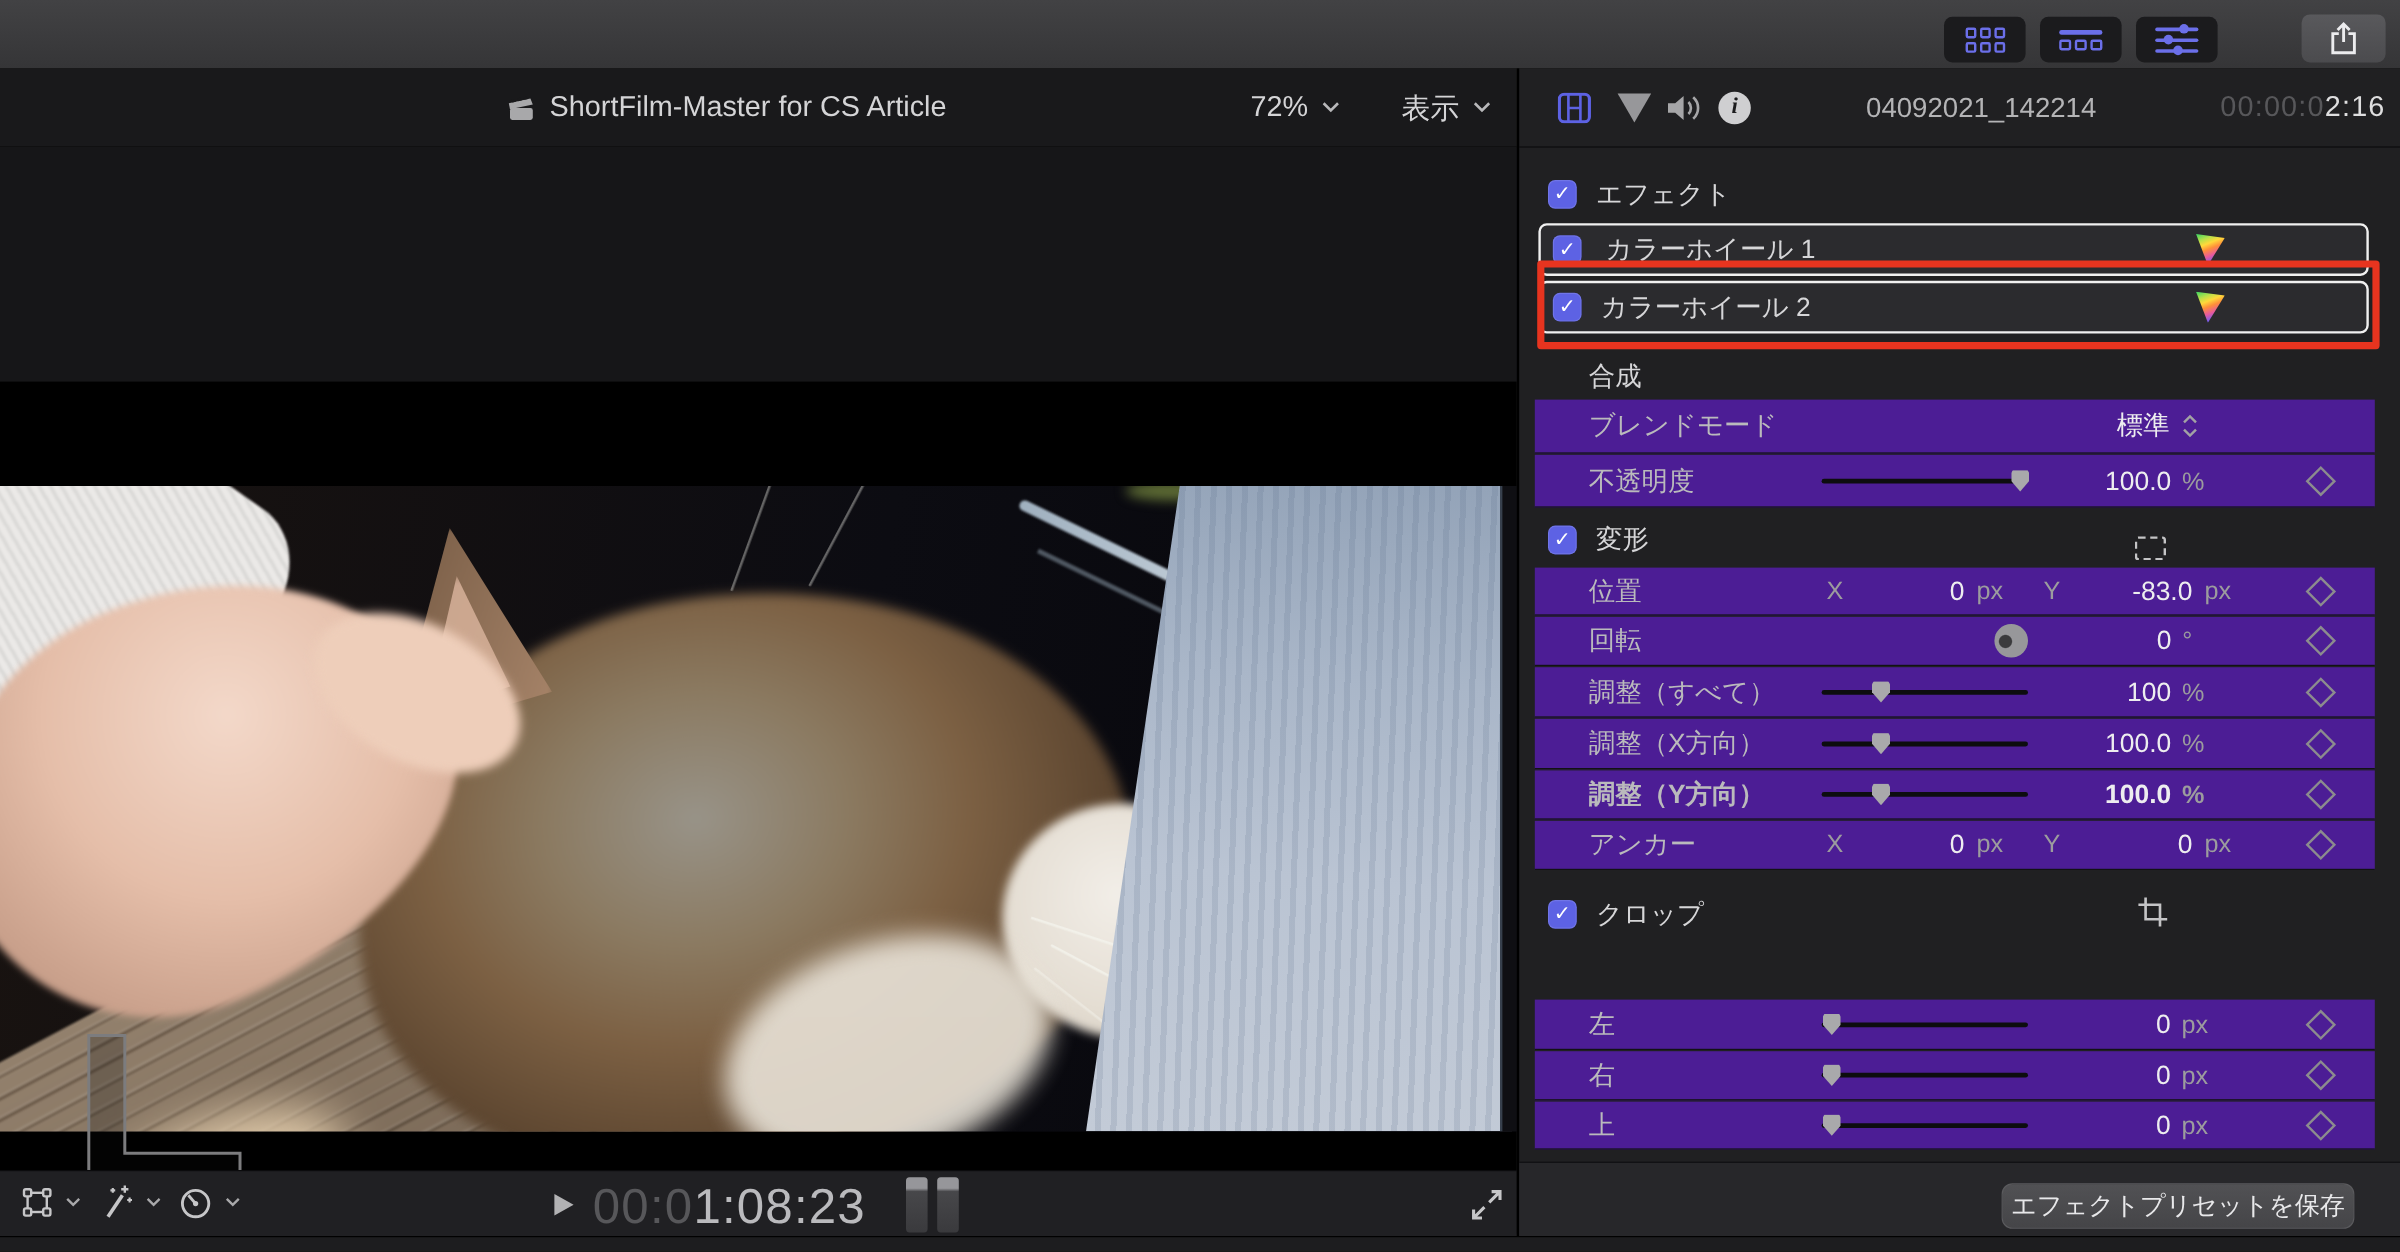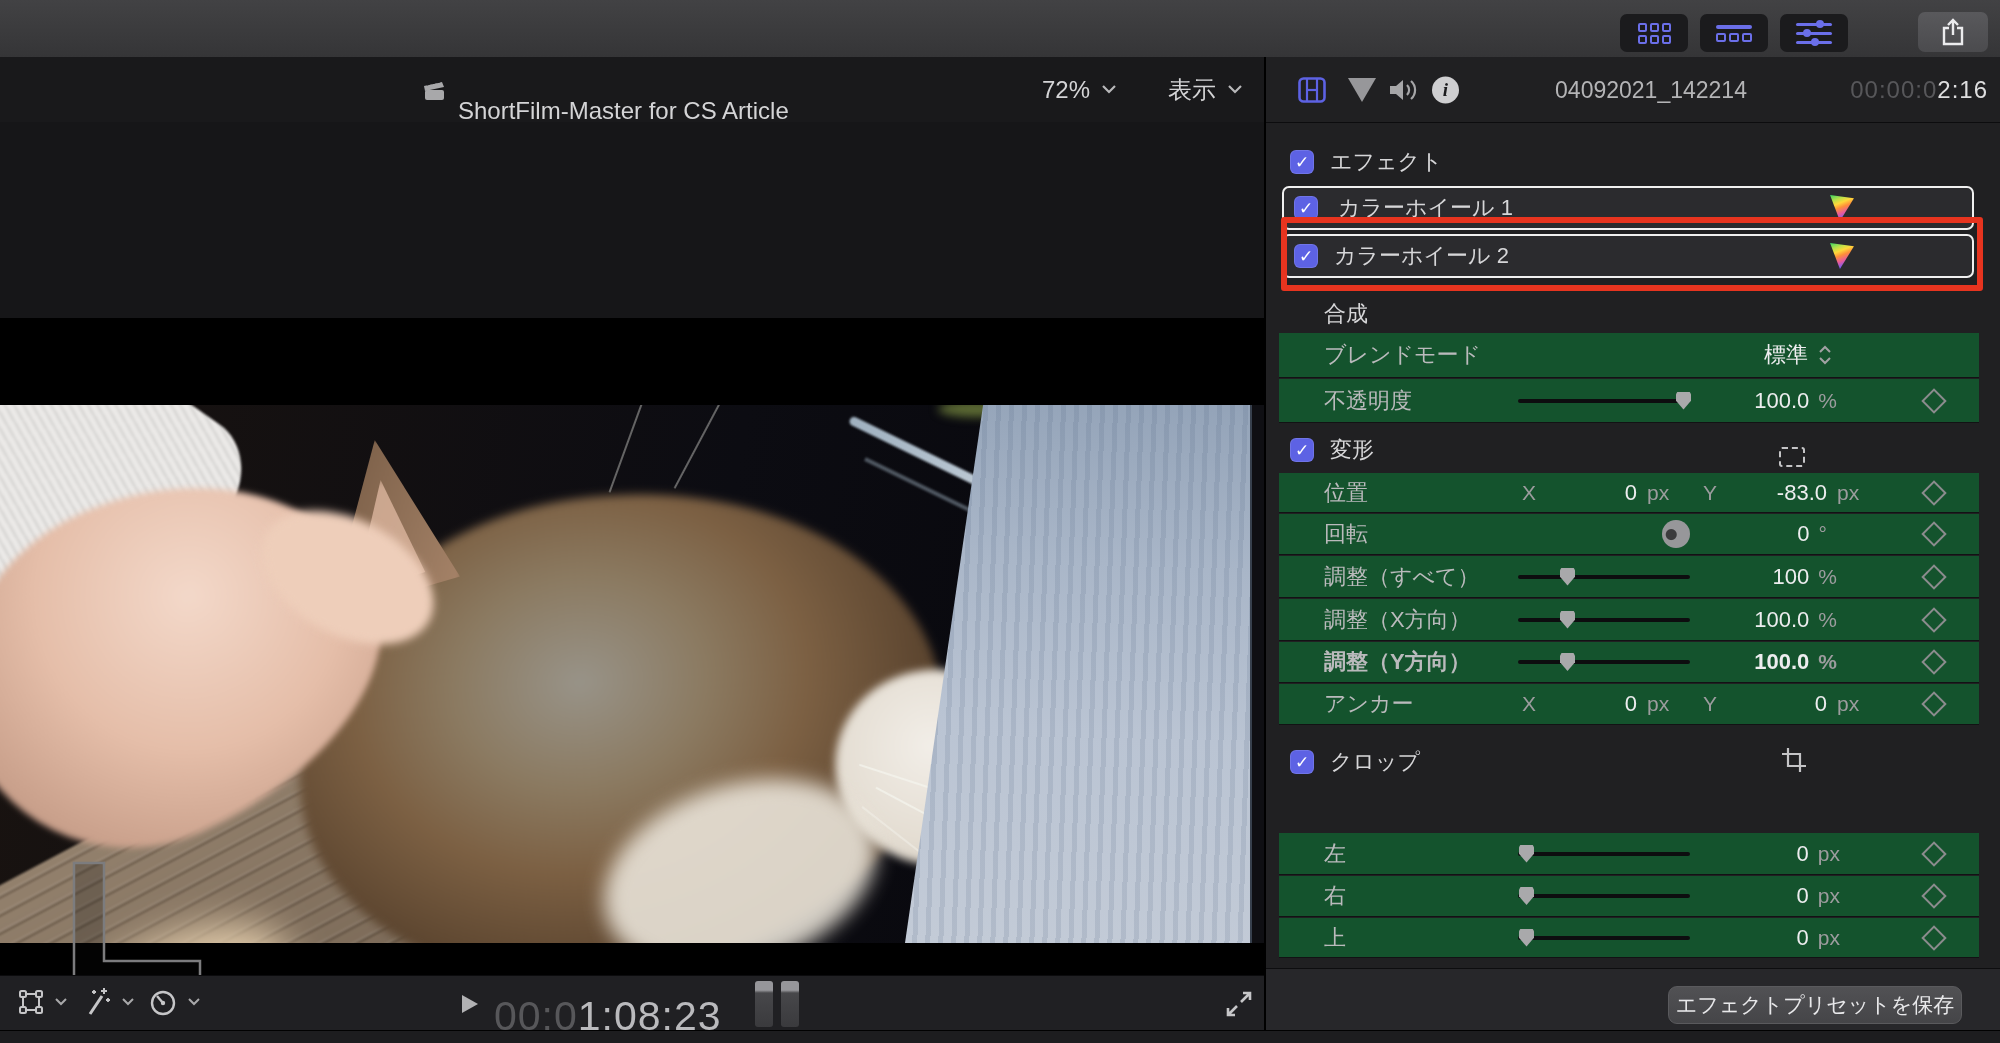--- a/index.html
+++ b/index.html
@@ -64,21 +64,21 @@
   .inspector{left:1264px;top:57px;width:736px;height:973px;background:#202022;border-left:2px solid #000;box-sizing:border-box;}
   .ihead{position:absolute;left:0;top:0;width:736px;height:65px;border-bottom:1px solid #0c0c0e;}
   .iname{color:#b4b4b6;font-size:23px;}
   .idur{font-size:24px;letter-spacing:1px;}
   .cb{width:24px;height:24px;border-radius:6px;background:#5d62e4;color:#fff;display:flex;align-items:center;justify-content:center;font-size:17px;font-weight:700;box-shadow:inset 0 0 0 1px rgba(255,255,255,.12);}
   .seclabel{color:#d6d6d8;font-size:22px;white-space:nowrap;}
   .wheelrow{position:absolute;left:16px;width:692px;height:44px;background:#2b2b2e;border:2px solid #f0f0f0;border-radius:7px;box-sizing:border-box;display:flex;align-items:center;}
   .rainbow{width:26px;height:27px;clip-path:polygon(4% 2%,96% 14%,42% 98%);
     background:linear-gradient(158deg,#2ed465 0%,#b8e04a 20%,#ffd83a 33%,#ff8e3a 46%,#e85a9c 62%,#7a5cf0 78%,#3a3ae0 92%);}
   .redbox{left:1281px;top:217px;width:702px;height:74px;border:6px solid #e7341f;border-radius:3px;box-sizing:border-box;z-index:60;}
-  .prm{position:absolute;left:13px;width:700px;background:#14532d;border-bottom:1px solid #121214;box-sizing:border-box;}
+  .prm{position:absolute;left:13px;width:700px;background:#4c1d95;border-bottom:1px solid #121214;box-sizing:border-box;}
   .lbl{position:absolute;left:45px;top:50%;transform:translateY(-50%);color:#bababc;font-size:22px;white-space:nowrap;}
   .slider{position:absolute;left:239px;top:50%;margin-top:-2px;width:172px;height:4px;background:#0d0d0f;border-radius:2px;}
   .thumb{position:absolute;top:-7px;width:15px;height:18px;background:#a9a9ab;clip-path:polygon(10% 0,90% 0,100% 15%,100% 52%,50% 100%,0 52%,0 15%);}
   .kf{position:absolute;left:646px;top:50%;width:14px;height:14px;margin-top:-9px;border:2px solid #8c8c8e;transform:rotate(45deg);}
   .vblock{position:absolute;right:142px;top:50%;transform:translateY(-50%);display:flex;align-items:baseline;gap:9px;}
   .num{color:#ededef;font-size:22px;}
   .unit{color:#9c9c9e;font-size:21px;}
   .axis{color:#9c9c9e;font-size:21px;}
   .popup{position:absolute;right:147px;top:50%;transform:translateY(-50%);display:flex;align-items:center;gap:10px;color:#ededef;font-size:22px;}
   .cy{top:50%;transform:translateY(-50%);}
@@ -139,21 +139,21 @@
     </svg>
   </div>
 </div>
 
 <div class="abs vtitle">
   <svg class="abs cy" style="left:422px;" width="24" height="22" viewBox="0 0 24 22">
     <path d="M2 7 L20 3 L22 8 L3 12 Z" fill="#a8a8aa"></path>
     <path d="M5 6.4 L8 5.7 L6.5 3.4 L4 4 Z M10 5.3 L13 4.6 L11.5 2.5 L9 3.1 Z M15 4.2 L18 3.5 L16.5 1.6 L14 2.2 Z" fill="#19191b"></path>
     <rect x="3" y="11" width="19" height="10" rx="2" fill="#a8a8aa"></rect>
   </svg>
-  <div class="abs vtxt2 cy" style="left:458px;margin-top:21px;">ShortFilm-Master for CS Article</div>
+  <div class="abs vtxt2 cy" style="left:458px;">ShortFilm-Master for CS Article</div>
   <div class="abs cy" style="left:1042px;display:flex;align-items:center;gap:12px;">
     <span class="vtxt2">72%</span>
     <svg width="14" height="9" viewBox="0 0 14 9">
         <polyline points="1,1 7,7 13,1" fill="none" stroke="#b8b8ba" stroke-width="2.2"></polyline>
       </svg>
   </div>
   <div class="abs cy" style="left:1168px;display:flex;align-items:center;gap:12px;">
     <span class="vtxt2">表示</span>
     <svg width="14" height="9" viewBox="0 0 14 9">
         <polyline points="1,1 7,7 13,1" fill="none" stroke="#b8b8ba" stroke-width="2.2"></polyline>
@@ -222,21 +222,21 @@
     <svg width="30" height="30" viewBox="0 0 30 30">
       <circle cx="15" cy="16" r="11" fill="none" stroke="#c6c6c8" stroke-width="2.4"></circle>
       <line x1="15" y1="16" x2="9" y2="9" stroke="#c6c6c8" stroke-width="2.4"></line>
       <circle cx="15" cy="16" r="2.2" fill="#c6c6c8"></circle>
     </svg>
     <svg width="12" height="8" viewBox="0 0 12 8">
         <polyline points="1,1 6,6 11,1" fill="none" stroke="#a8a8aa" stroke-width="2"></polyline>
       </svg>
   </div>
   <div class="abs" style="left:462px;top:19px;width:0;height:0;border-left:16px solid #b2b2b4;border-top:9px solid transparent;border-bottom:9px solid transparent;"></div>
-  <div class="abs vtc" style="left:494px;top:17px;"><span class="tcdim">00:0</span><span class="tcbright">1:08:23</span></div>
+  <div class="abs vtc" style="left:494px;top:6px;"><span class="tcdim">00:0</span><span class="tcbright">1:08:23</span></div>
   <div class="meter" style="left:755px;"></div>
   <div class="meter" style="left:781px;"></div>
   <svg class="abs" style="left:1222px;top:11px;" width="34" height="34" viewBox="0 0 34 34">
     <path d="M19 15 L28 6 M21 6 h7 v7" fill="none" stroke="#c6c6c8" stroke-width="2.6"></path>
     <path d="M15 19 L6 28 M6 21 v7 h7" fill="none" stroke="#c6c6c8" stroke-width="2.6"></path>
   </svg>
 </div>
 
 <div class="abs inspector">
 

